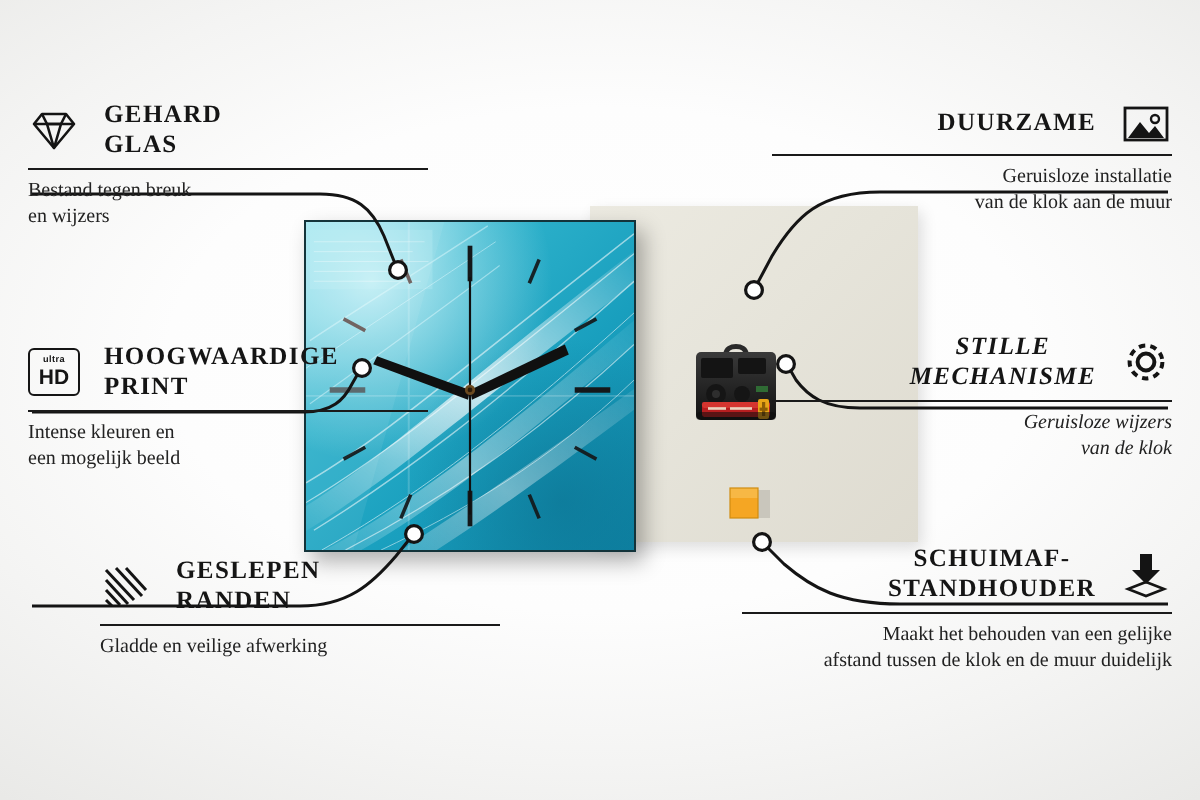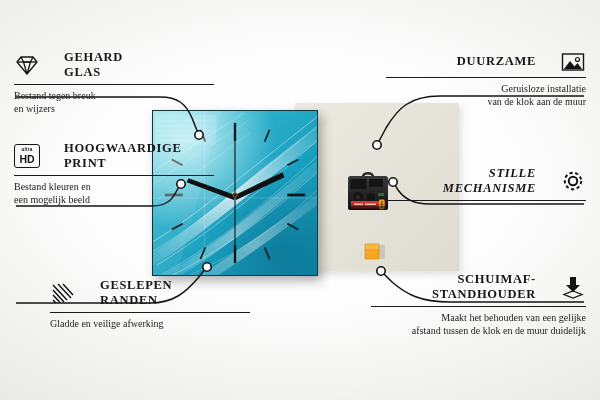--- a/index.html
+++ b/index.html
@@ -8,22 +8,22 @@
     font-family:"Liberation Serif", serif;
     background:
       radial-gradient(ellipse 80% 70% at 50% 45%, #ffffff 0%, #fdfdfd 45%, #f4f4f3 72%, #e9e9e7 100%);
     position:relative;
   }
   
   .feat { position:absolute; width:200px; }
   .feat.left  { left:14px;  text-align:left;  }
   .feat.right { right:14px; text-align:right; }
 
-  .feat-head { display:flex; align-items:center; gap:24px; }
-  .feat.right .feat-head { flex-direction:row-reverse; }
+  .feat-head { display:flex; align-items:center; gap:12px; }
+  .feat.right .feat-head { flex-direction:row-reverse;text-align:center; }
 
   .feat-title {
     font-family:"Liberation Serif", serif;
     font-weight:bold;
     font-size:12.5px;
     letter-spacing:0.7px;
     line-height:1.22;
     color:#151515;
     text-transform:uppercase;
   }
@@ -264,34 +264,34 @@
       <span>GLAS</span>
     </span>
   </div>
   <div class="feat-rule"></div>
   <div class="feat-desc">
     <span>Bestand tegen breuk</span><br>
     <span>en wijzers</span>
   </div>
 </div>
 
-<div class="feat left" style="top:141px;">
+<div class="feat left" style="top:171px;">
   <div class="feat-head">
     <span class="hd-badge">
       <span class="u">ultra</span>
       <span class="h">HD</span>
     </span>
     <span class="feat-title">
       <span>HOOGWAARDIGE</span><br>
       <span>PRINT</span>
     </span>
   </div>
   <div class="feat-rule"></div>
   <div class="feat-desc">
-    <span>Bestand kleuren en</span><br>
+    <span>Intense kleuren en</span><br>
     <span>een mogelijk beeld</span>
   </div>
 </div>
 
 <div class="feat left" style="top:278px;margin-left:36px;">
   <div class="feat-head">
     <span class="icon">
       <svg viewBox="0 0 26 24">
         <g stroke="#141414" stroke-width="1.5" stroke-linecap="butt">
           <line x1="3" y1="4" x2="17" y2="19"></line>
@@ -343,20 +343,24 @@
           <circle cx="13" cy="12" r="8.2" stroke-dasharray="3.2 2.6"></circle>
         </g>
       </svg>
     </span>
     <span class="feat-title">
       <span>STILLE</span><br>
       <span>MECHANISME</span>
     </span>
   </div>
   <div class="feat-rule"></div>
+  <div class="feat-desc">
+    <span>Geruisloze wijzers</span><br>
+    <span>van de klok</span>
+  </div>
 </div>
 
 <div class="feat right" style="top:272px; width:215px;">
   <div class="feat-head">
     <span class="icon">
       <svg viewBox="0 0 26 24">
         <path d="M10 2 H16 V10 H20 L13 17 L6 10 H10 Z" fill="#141414"></path>
         <path d="M13 16 L22 19.5 L13 23 L4 19.5 Z" fill="none" stroke="#141414" stroke-width="1.3"></path>
       </svg>
     </span>

